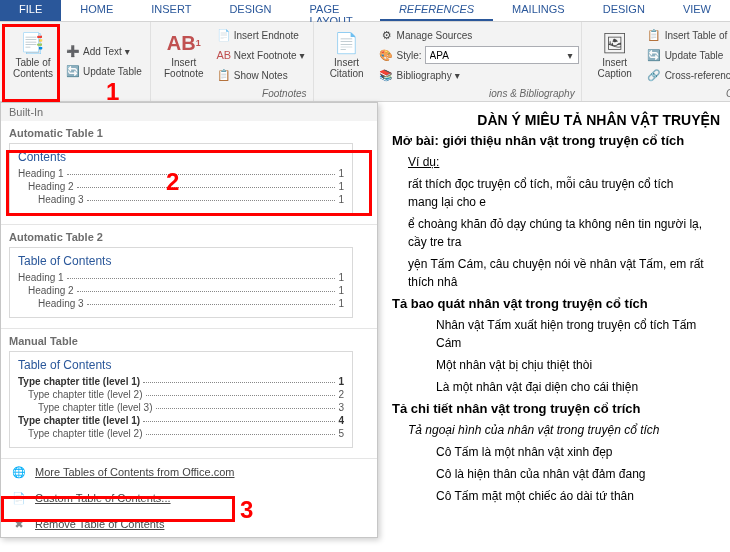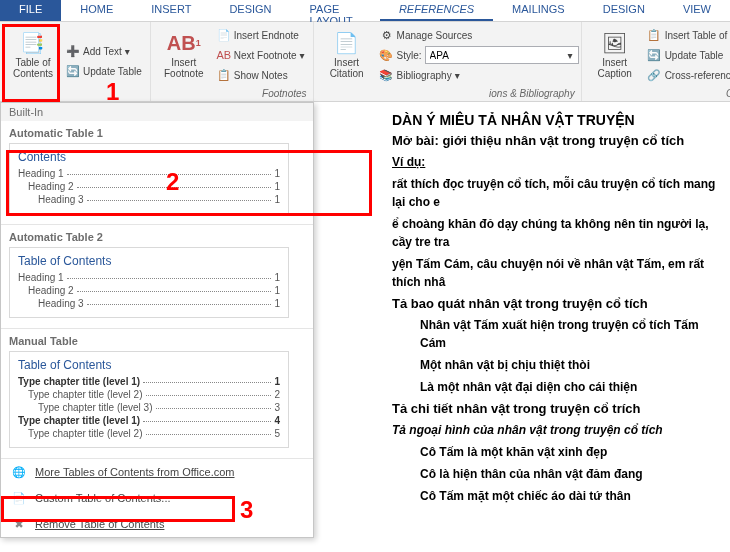--- a/index.html
+++ b/index.html
@@ -18,36 +18,36 @@
 .big-btn { display: flex; flex-direction: column; align-items: center; justify-content: center; width: 54px; height: 60px; cursor: pointer; font-size: 10px; color: #444; text-align: center; }
 .big-btn .icon { width: 28px; height: 28px; display: flex; align-items: center; justify-content: center; font-size: 20px; }
 .small-btn { display: flex; align-items: center; gap: 3px; font-size: 10px; color: #444; cursor: pointer; height: 18px; padding: 0 2px; white-space: nowrap; }
 .small-btn .icon-s { width: 14px; height: 14px; display: inline-flex; align-items: center; justify-content: center; font-size: 11px; }
 .col { display: flex; flex-direction: column; gap: 2px; justify-content: center; }
 .style-select { border: 1px solid #abadb3; height: 18px; font-size: 10px; padding: 0 16px 0 4px; background: #fff; }
 
 .toc-red { border: 3px solid #f00; position: absolute; box-sizing: border-box; z-index: 60; pointer-events: none; }
 .num-label { position: absolute; color: #f00; font-size: 24px; font-weight: bold; z-index: 61; }
 
-.dropdown { position: absolute; left: 0; top: 102px; width: 314px; background: #fff; border: 1px solid #c6c6c6; box-shadow: 2px 2px 6px rgba(0,0,0,.2); z-index: 30; }
+.dropdown { position: absolute; left: 0; top: 102px; width: 378px; background: #fff; border: 1px solid #c6c6c6; box-shadow: 2px 2px 6px rgba(0,0,0,.2); z-index: 30; }
 .dd-header { font-size: 11px; color: #6d6d6d; padding: 3px 8px; background: #f3f3f3; }
 .dd-section { padding: 6px 24px 10px 8px; border-bottom: 1px solid #e5e5e5; }
 .preview { border: 1px solid #d9d9d9; padding: 6px 8px; background: #fff; position: relative; }
 .preview .title { color: #2a579a; font-size: 12px; margin-bottom: 4px; }
 .toc-line { display: flex; font-size: 10px; color: #555; height: 13px; align-items: baseline; }
 .toc-line .dots { flex: 1; border-bottom: 1px dotted #888; margin: 0 3px; position: relative; top: -2px; }
 .toc-line.l2 { padding-left: 10px; } .toc-line.l3 { padding-left: 20px; }
 .toc-line.bold-t { color: #333; font-weight: bold; }
 .dd-item { display: flex; align-items: center; gap: 8px; padding: 5px 10px; font-size: 11px; color: #444; cursor: pointer; }
 .dd-item .ic { width: 16px; height: 16px; display: inline-flex; align-items: center; justify-content: center; color: #888; }
 
 .doc { position: absolute; top: 102px; left: 378px; right: 0; bottom: 0; padding: 10px 10px 10px 14px; overflow: hidden; z-index: 10; font-family: "Times New Roman", serif; }
-.doc-title { font-weight: bold; font-size: 14px; text-align: left; margin-bottom: 2px; }
+.doc-title { font-weight: bold; font-size: 14px; text-align: right; margin-bottom: 2px; }
 .doc h4 { font-size: 13px; margin: 5px 0; }
-.doc p { font-size: 12px; margin: 4px 0; line-height: 1.5; font-weight: bold; }
+.doc p { font-size: 12px; margin: 4px 16px; line-height: 1.5; }
 .udl { text-decoration: underline; }
 .indent1 { padding-left: 28px; }
 .itl { font-style: italic; }
 </style>
 </head>
 <body>
 
 <div class="tabbar">
   <div class="tab file">FILE</div>
   <div class="tab">HOME</div>
@@ -248,38 +248,38 @@
         </div>
     </div>
   </div>
 
   <div class="dd-item">
       <span class="ic">🌐</span>
       <span style="text-decoration:underline">More Tables of Contents from Office.com</span>
     </div>
   <div class="dd-item">
       <span class="ic">📄</span>
-      <span style="">Custom Table of Contents...</span>
+      <span style="text-decoration:underline">Custom Table of Contents...</span>
     </div>
   <div class="dd-item">
       <span class="ic">✖</span>
       <span style="text-decoration:underline">Remove Table of Contents</span>
     </div>
 </div>
 
 <div class="doc">
   <div class="doc-title">DÀN Ý MIÊU TẢ NHÂN VẬT TRUYỆN</div>
   <h4>Mở bài: giới thiệu nhân vật trong truyện cổ tích</h4>
   <p class="udl">Ví dụ:</p>
   <p>rất thích đọc truyện cổ tích, mỗi câu truyện cổ tích mang lại cho e</p>
   <p>ể choàng khăn đỏ dạy chúng ta không nên tin người lạ, cầy tre tra</p>
   <p>yện Tấm Cám, câu chuyện nói về nhân vật Tấm, em rất thích nhâ</p>
   <h4>Tả bao quát nhân vật trong truyện cổ tích</h4>
   <p class="indent1">Nhân vật Tấm xuất hiện trong truyện cổ tích Tấm Cám</p>
   <p class="indent1">Một nhân vật bị chịu thiệt thòi</p>
   <p class="indent1">Là một nhân vật đại diện cho cái thiện</p>
   <h4>Tả chi tiết nhân vật trong truyện cổ trích</h4>
   <p class="itl">Tả ngoại hình của nhân vật trong truyện cổ tích</p>
-  <p class="indent1">Cô Tấm là một khăn vật xinh đẹp</p>
+  <p class="indent1">Cô Tấm là một nhân vật xinh đẹp</p>
   <p class="indent1">Cô là hiện thân của nhân vật đảm đang</p>
   <p class="indent1">Cô Tấm mặt một chiếc áo dài tứ thân</p>
 
 </div>
 
 </body></html>

